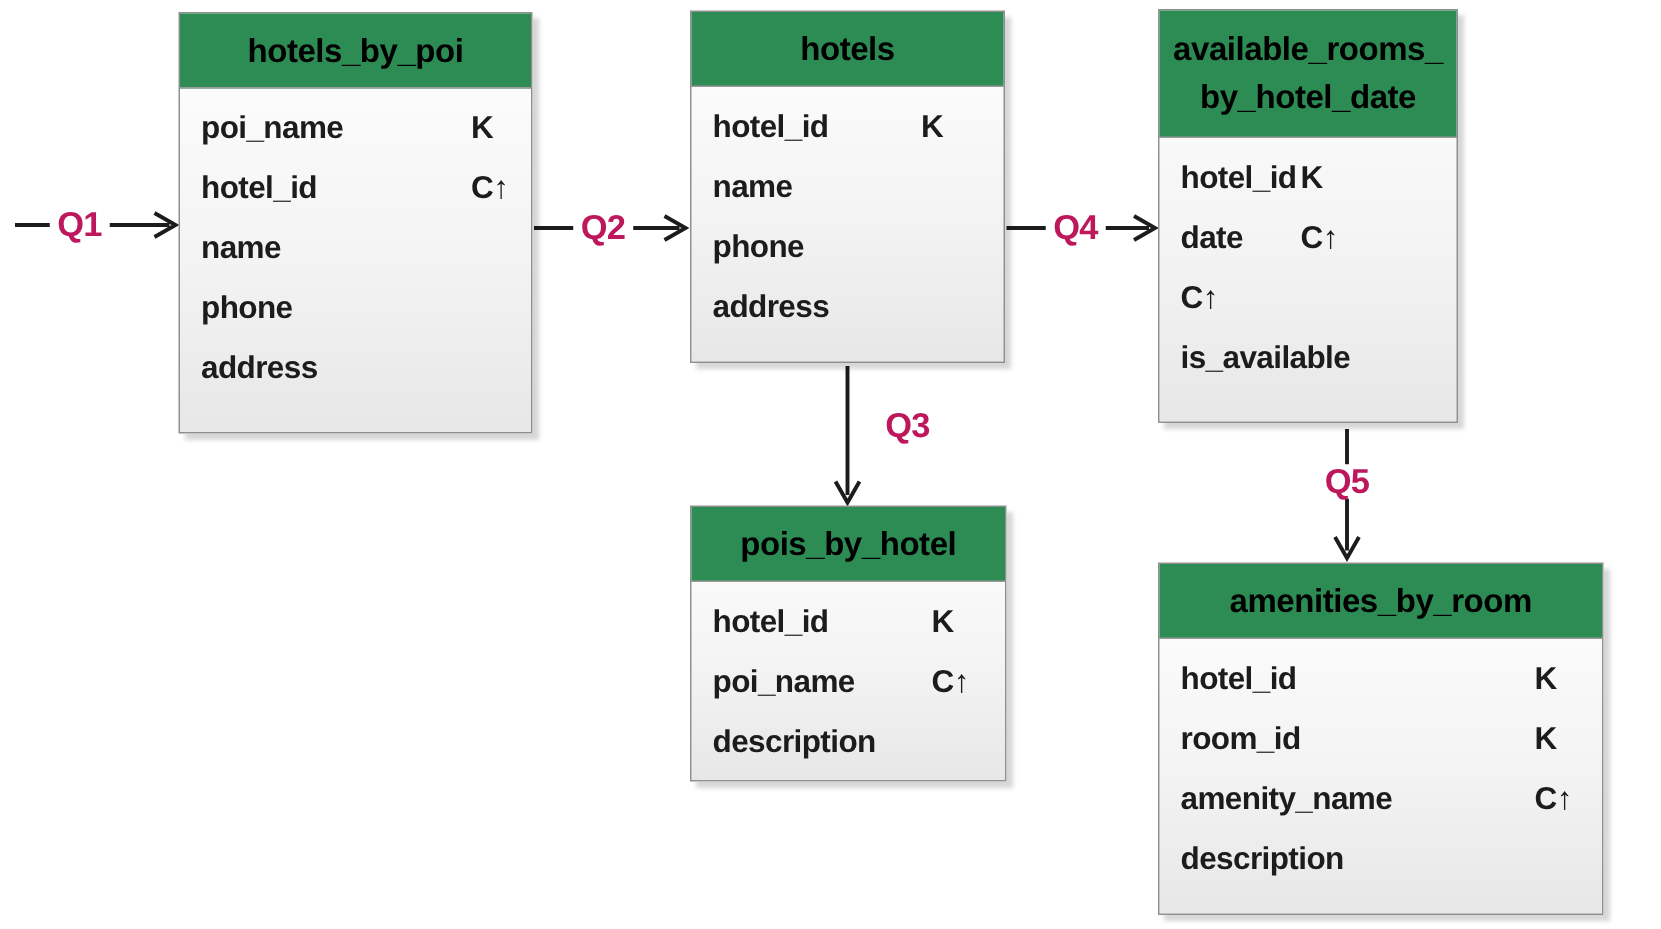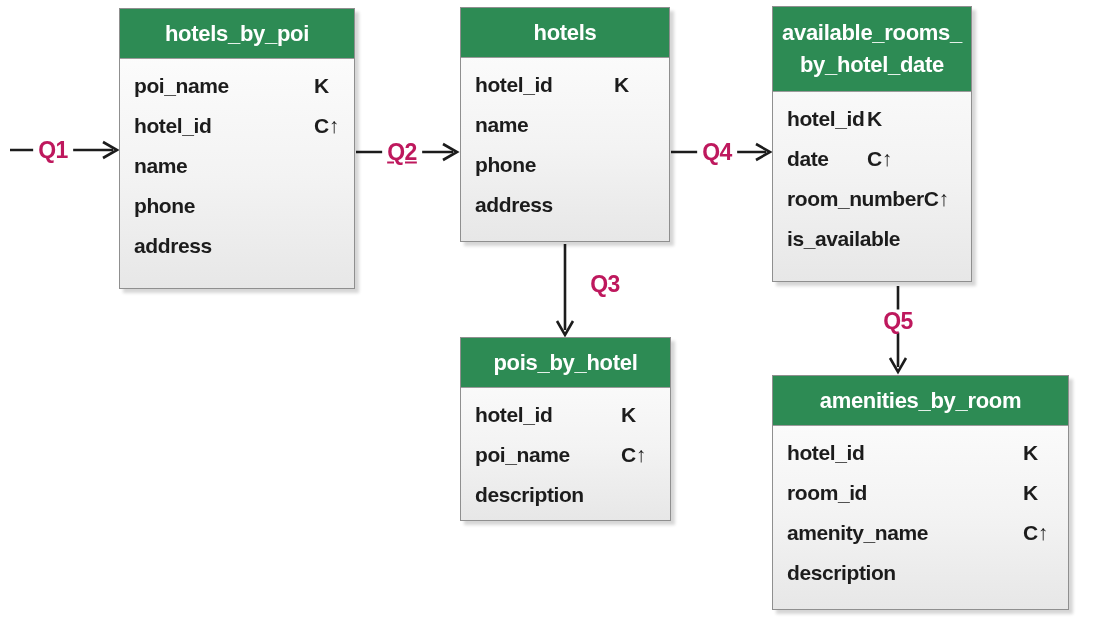--- a/index.html
+++ b/index.html
@@ -35,21 +35,21 @@
   }
   .table {
     position: absolute;
     border: 1px solid #8f8f8f;
     background: linear-gradient(180deg, #ffffff 0%, #f3f3f3 60%, #e7e7e7 100%);
     box-shadow: 4px 4px 3px rgba(0,0,0,0.16);
     box-sizing: border-box;
   }
   .thead {
     background: #2d8b54;
-    color: #ffffff;
+    color: #000000;
     font-weight: bold;
     font-size: 22px;
     letter-spacing: -0.3px;
     text-align: center;
     border-bottom: 1px solid #9a9a9a;
     display: flex;
     flex-direction: column;
     justify-content: center;
   }
   .thead.single { height: 49px; }
@@ -97,21 +97,21 @@
 
       <path d="M 565 244 V 330"></path>
       <path d="M 557 321 L 565 335 L 573 321"></path>
 
       <path d="M 898 286 V 367"></path>
       <path d="M 890 358 L 898 372 L 906 358"></path>
     </g>
   </svg>
 
   <div class="qlabel" style="left:53px;  top:150px;">Q1</div>
-  <div class="qlabel" style="left:402px; top:152px;text-decoration:underline;">Q2</div>
+  <div class="qlabel" style="left:402px; top:152px;">Q2</div>
   <div class="qlabel" style="left:717px; top:152px;">Q4</div>
   <div class="qlabel" style="left:565px; top:284px;margin-left:40px;">Q3</div>
   <div class="qlabel" style="left:898px; top:321px;">Q5</div>
 
   <div class="table t1">
     <div class="thead single">hotels_by_poi</div>
     <div class="tbody">
       <div class="trow">
         <span class="cname">poi_name</span>
         <span class="ckey">K</span>
@@ -165,21 +165,20 @@
     <div class="tbody">
       <div class="trow">
         <span class="cname">hotel_id</span>
         <span class="ckey">K</span>
       </div>
       <div class="trow">
         <span class="cname">date</span>
         <span class="ckey">C↑</span>
       </div>
       <div class="trow">
-        <span class="cname">room_number</span>
         <span class="ckey">C↑</span>
       </div>
       <div class="trow">
         <span class="cname">is_available</span>
         <span class="ckey"></span>
       </div>
     </div>
   </div>
 
   <div class="table t4">

